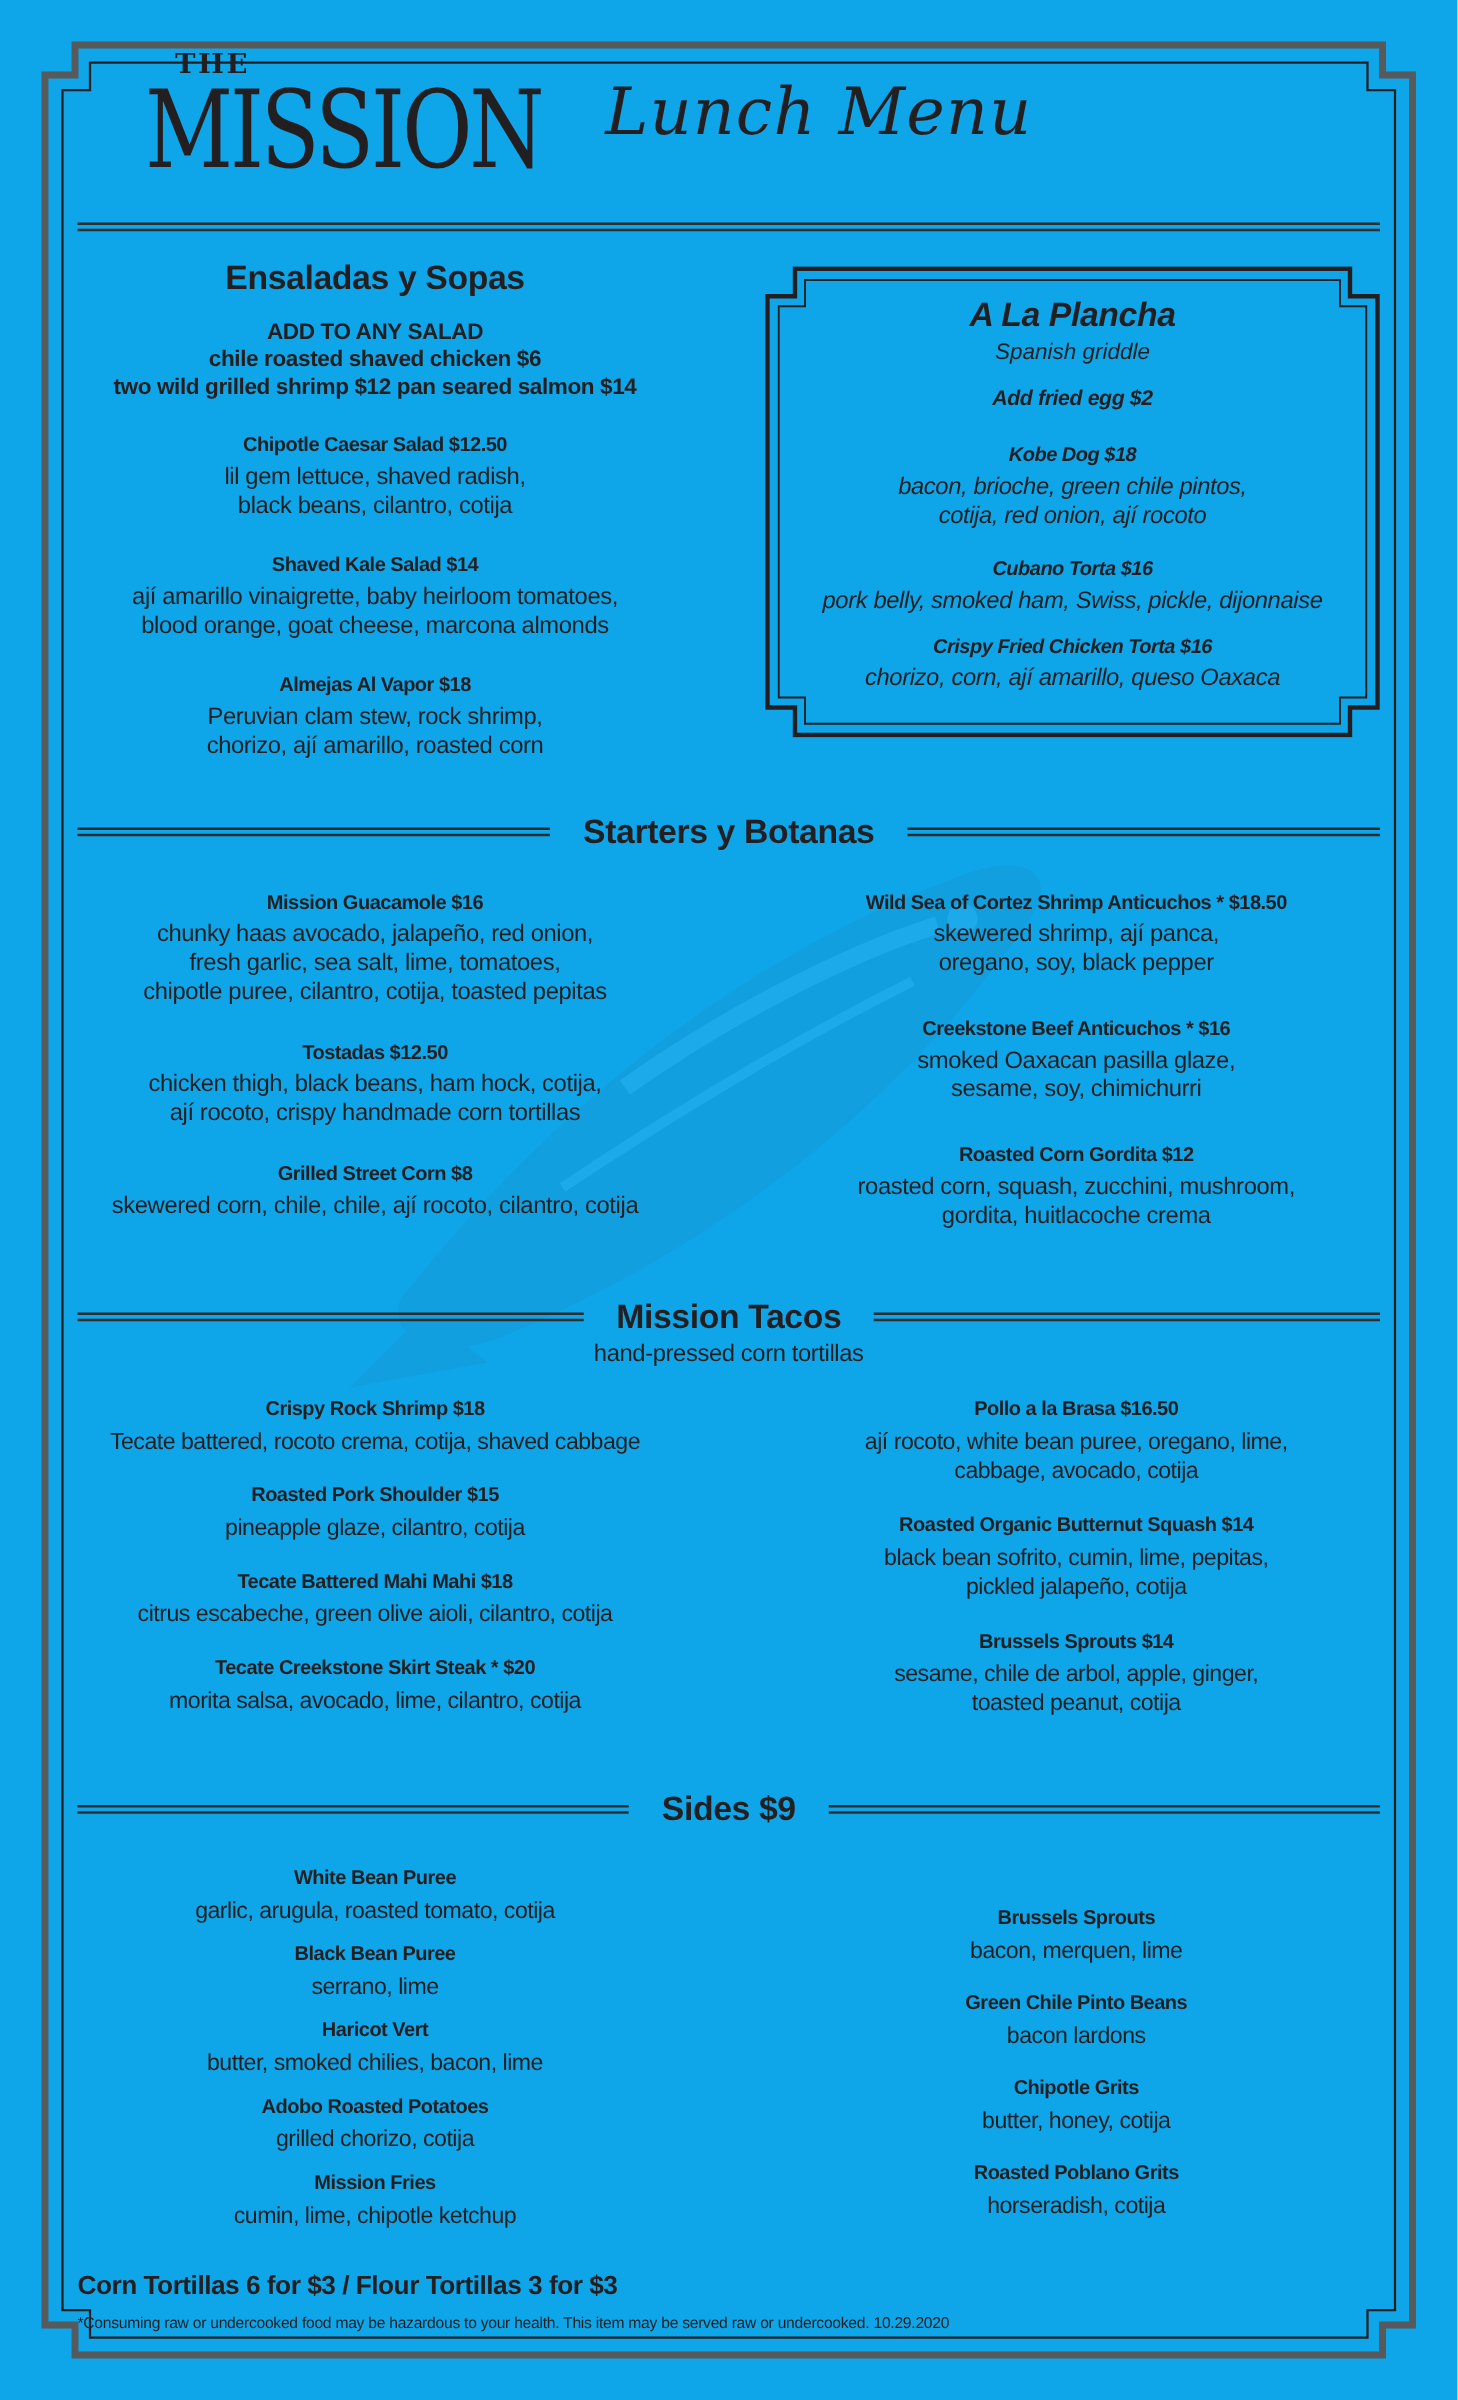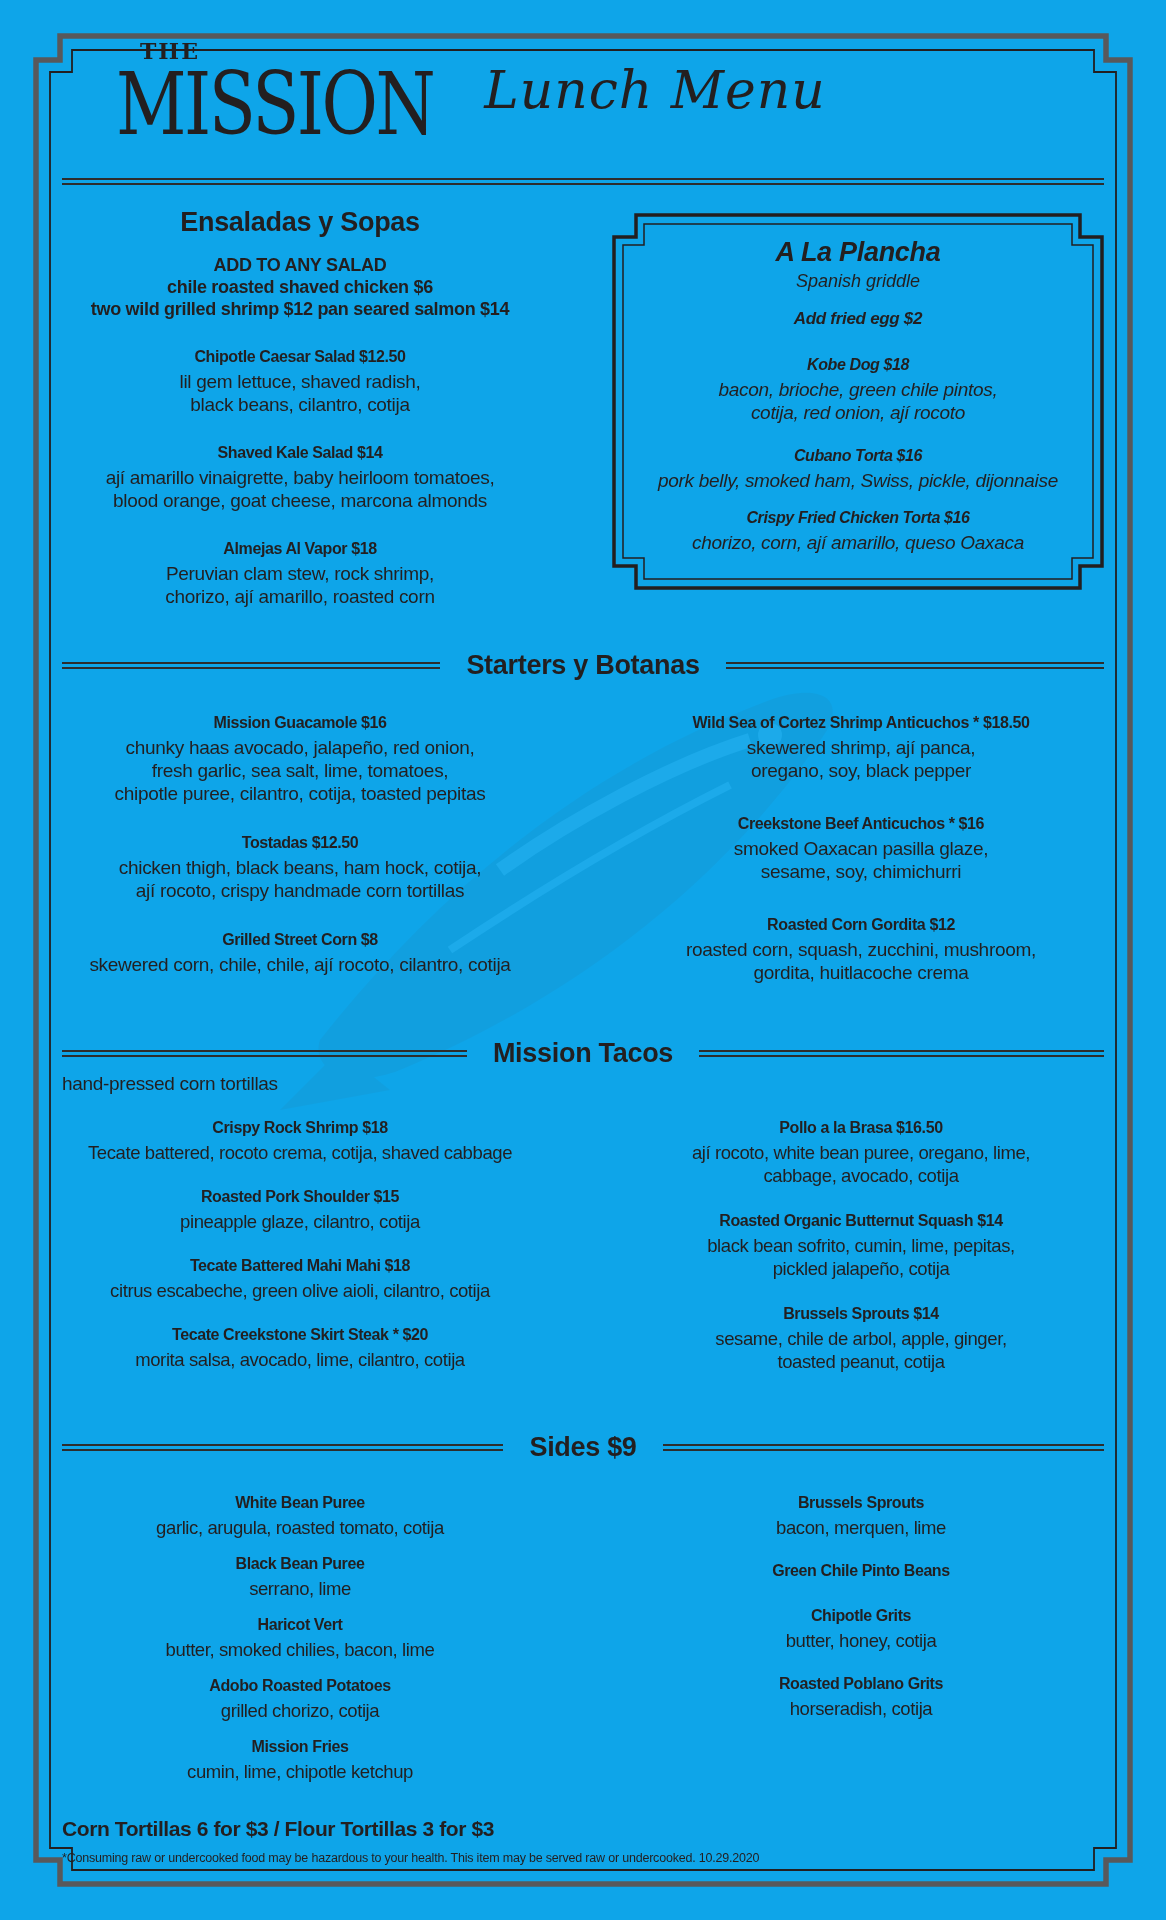--- a/index.html
+++ b/index.html
@@ -19,21 +19,21 @@
   .header-rule { position:absolute; left:62px; top:178px; width:1042px; height:7px;
     border-top:2px solid #2d2d2d; border-bottom:2px solid #2d2d2d; box-sizing:border-box; }
 
   
   .sec-title { font-size:27px; font-weight:700; margin:0; white-space:nowrap; letter-spacing:-0.3px; }
   .iname { font-weight:700; font-size:16px; line-height:26px; white-space:pre-line; letter-spacing:-0.4px; }
   .idesc { font-size:19px; line-height:23px; white-space:pre-line; letter-spacing:-0.3px; }
   .col { position:absolute; text-align:center; }
   .rule { flex:1; height:7px; border-top:2px solid #2d2d2d; border-bottom:2px solid #2d2d2d; box-sizing:border-box; }
   .sec-head { display:flex; align-items:center; gap:26px; }
-  .sec-sub { font-size:19px; margin-top:4px; letter-spacing:-0.3px; }
+  .sec-sub { text-align:center; font-size:19px; margin-top:4px; letter-spacing:-0.3px; }
 
   
   #ensaladas { left:62px; top:207px; width:476px; }
   #ensaladas .add-note { margin-top:16px; font-size:18px; font-weight:700; line-height:22px; white-space:pre-line; letter-spacing:-0.3px; }
   #ensaladas .item { margin-top:24px; }
 
   
   #plancha { position:absolute; left:612px; top:213px; width:492px; height:377px; text-align:center; box-sizing:border-box; padding-top:24px;font-style:italic; }
   #plancha svg.box-border { position:absolute; left:0; top:0; width:492px; height:377px; }
   #plancha .sub { font-size:18px; line-height:22px; margin-top:2px; }
@@ -53,21 +53,21 @@
   #starters-right { left:617px; top:710px;  width:488px; }
   #starters-right .item { margin-bottom:29px; }
 
   #tacos-left  { left:62px;  top:1115px; width:476px; }
   #tacos-left .item { margin-bottom:20px; }
   #tacos-right { left:617px; top:1115px; width:488px; }
   #tacos-right .item { margin-bottom:21px; }
 
   #sides-left  { left:62px;  top:1490px; width:476px; }
   #sides-left .item { margin-bottom:12px; }
-  #sides-right { left:617px; top:1490px; width:488px; }
+  #sides-right { left:617px; top:1522px; width:488px; }
   #sides-right .item { margin-bottom:19px; }
 
   
   #tacos-left .idesc, #tacos-right .idesc, #sides-left .idesc, #sides-right .idesc { font-size:18.5px; letter-spacing:-0.4px; }
 
   
   #footer { position:absolute; left:62px; top:1817px; width:836px; text-align:left; }
   .tortillas { font-size:21px; font-weight:700; white-space:pre-line; letter-spacing:-0.4px; }
   .disclaimer { margin-top:10px; font-size:12.5px; white-space:pre-line; letter-spacing:-0.2px; }
 </style>
@@ -258,20 +258,21 @@
       <div class="idesc">cumin, lime, chipotle ketchup</div>
     </div>
   </section>
   <section class="col" id="sides-right">
     <div class="item">
       <div class="iname">Brussels Sprouts</div>
       <div class="idesc">bacon, merquen, lime</div>
     </div>
     <div class="item">
       <div class="iname">Green Chile Pinto Beans</div>
+      <div class="idesc">bacon lardons</div>
     </div>
     <div class="item">
       <div class="iname">Chipotle Grits</div>
       <div class="idesc">butter, honey, cotija</div>
     </div>
     <div class="item">
       <div class="iname">Roasted Poblano Grits</div>
       <div class="idesc">horseradish, cotija</div>
     </div>
   </section>

